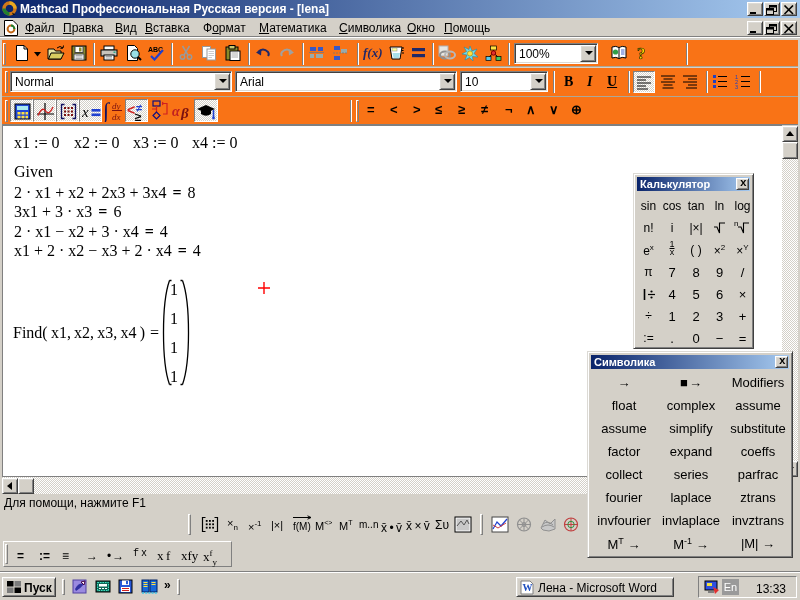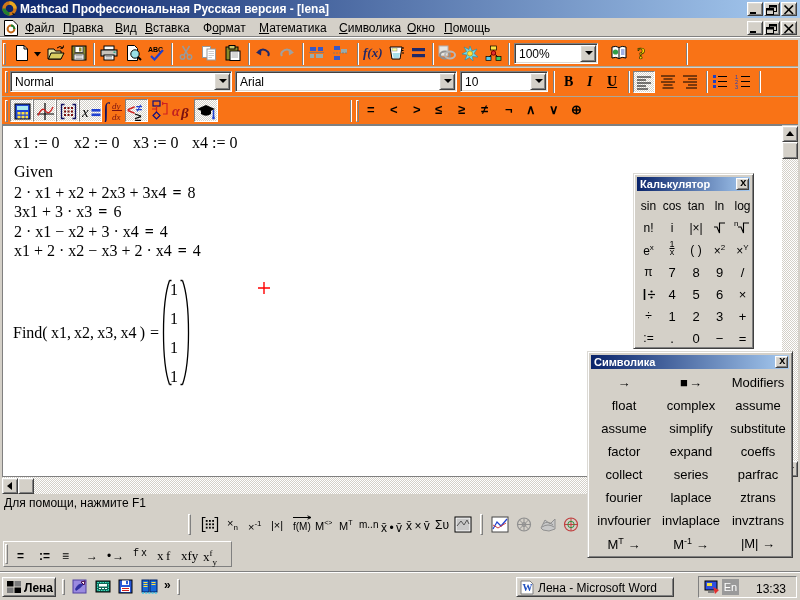--- a/index.html
+++ b/index.html
@@ -580,21 +580,21 @@
 </div>
 
 <div id="taskbar" class="abs">
   <div class="tkbtn" style="left:2px;width:54px;font-weight:bold">
     <svg class="abs" style="left:3px;top:2px" width="16" height="14" viewBox="0 0 16 14">
       <rect x="1" y="1" width="6.5" height="5.5" fill="#000"></rect>
       <rect x="8.5" y="1" width="6.5" height="5.5" fill="#7b7b7b"></rect>
       <rect x="1" y="7.5" width="6.5" height="5.5" fill="#7b7b7b"></rect>
       <rect x="8.5" y="7.5" width="6.5" height="5.5" fill="#000"></rect>
     </svg>
-    <span class="abs" style="left:21px;top:3px">Лена</span>
+    <span class="abs" style="left:21px;top:3px">Пуск</span>
   </div>
   <div class="handle" style="left:62px;top:6px;height:16px"></div>
   <svg class="abs" style="left:72px;top:6px" width="15" height="15" viewBox="0 0 15 15">
       <rect x="1" y="1" width="13" height="13" fill="#9a8ae0" stroke="#5040a0"></rect>
       <path d="M3 10 Q7 3 12 5 Q9 9 4 12 Z" fill="#3030a0"></path>
       <path d="M9 3 L13 2 L12 6 Z" fill="#fff" stroke="#404"></path>
     </svg>
   <svg class="abs" style="left:95px;top:6px" width="16" height="15" viewBox="0 0 16 15">
       <rect x="1" y="2" width="14" height="11" fill="#106858" stroke="#000"></rect>
       <rect x="2.5" y="3.5" width="11" height="8" fill="none" stroke="#40e0c0" stroke-width="1" stroke-dasharray="1.5 1"></rect>

